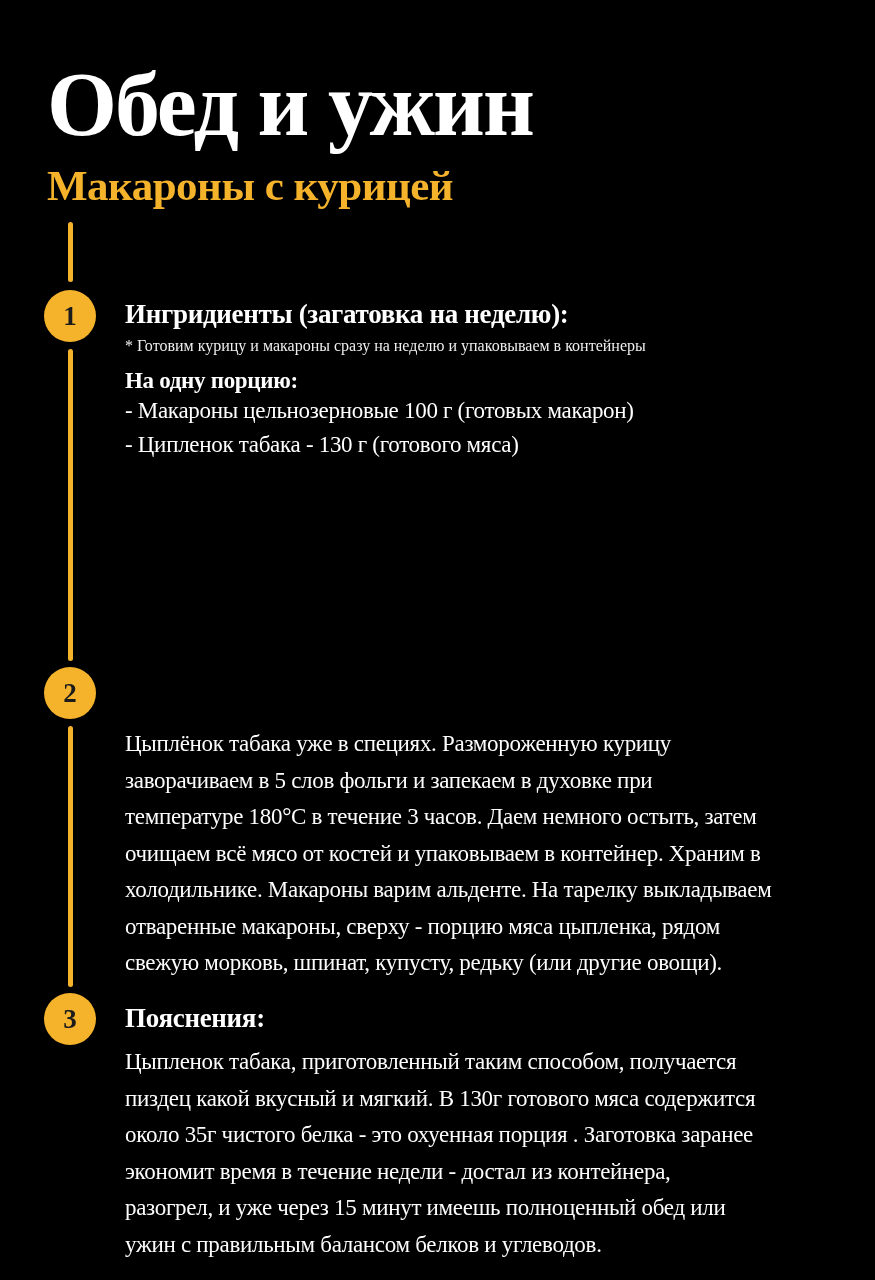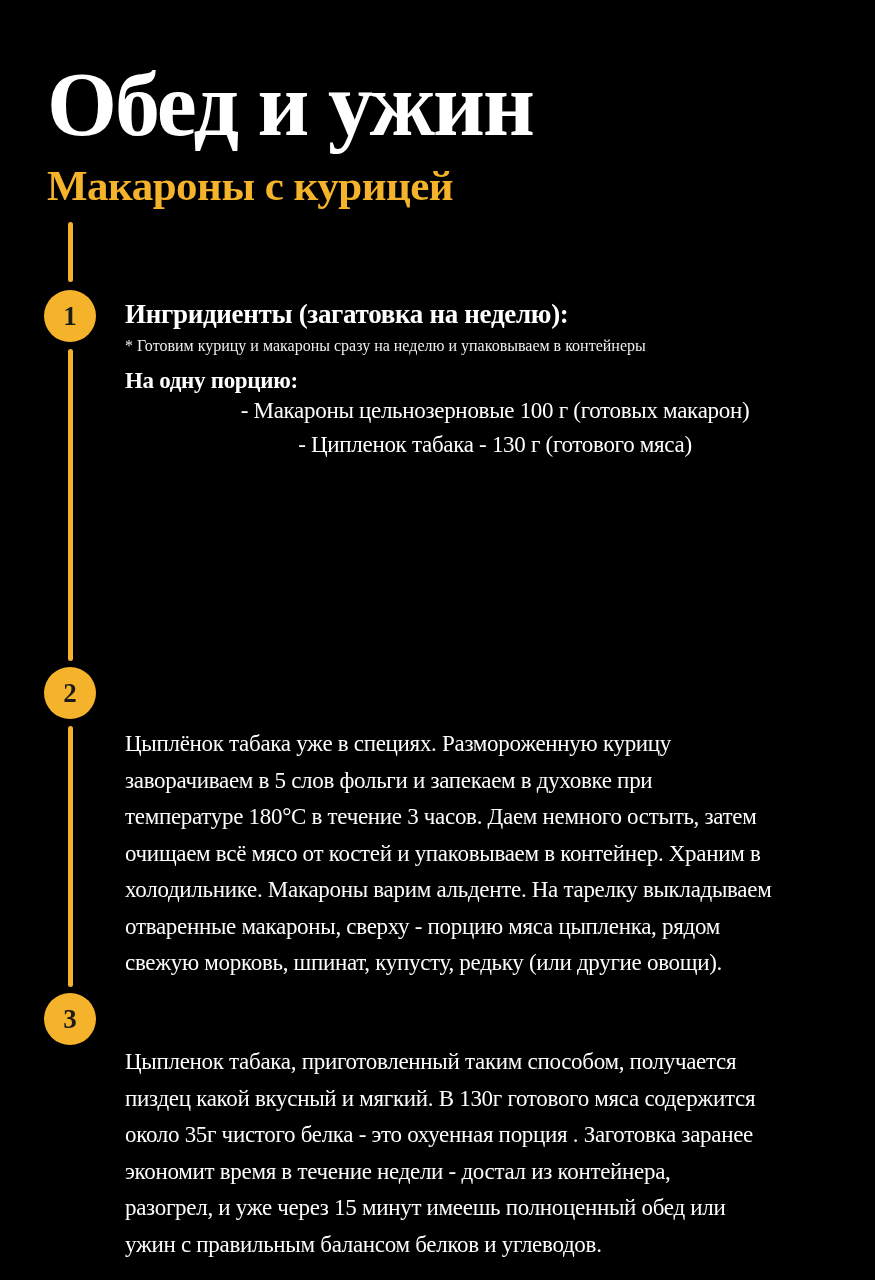--- a/index.html
+++ b/index.html
@@ -42,21 +42,21 @@
     line-height:32px;white-space:pre;
   }
   .h1{top:298px;} .h2{top:680px;} .h3{top:1002px;}
   .note{
     top:336px;font-size:16px;line-height:20px;
     color:#efefef;letter-spacing:0;white-space:pre;
   }
   .sub{font-size:23px;font-weight:700;line-height:30px;letter-spacing:-0.3px;white-space:pre;}
   .sub1{top:366px;} .sub2{top:538px;}
   .list{font-size:23px;line-height:34px;letter-spacing:-0.3px;}
-  .list1{top:394px;text-align:center;} .list2{top:566px;}
+  .list1{top:394px;} .list2{top:566px;}
   .list-item{white-space:pre;}
   .para{
     font-size:23px;line-height:36.5px;letter-spacing:-0.3px;
     white-space:pre;color:#fdfdfd;
   }
   .p2{top:726px;} .p3{top:1044px;}
 </style>
 </head>
 <body>
 
@@ -84,20 +84,21 @@
 
 
   <div class="content para p2">Цыплёнок табака уже в специях. Размороженную курицу
 заворачиваем в 5 слов фольги и запекаем в духовке при
 температуре 180°С в течение 3 часов. Даем немного остыть, затем
 очищаем всё мясо от костей и упаковываем в контейнер. Храним в
 холодильнике. Макароны варим альденте. На тарелку выкладываем
 отваренные макароны, сверху - порцию мяса цыпленка, рядом
 свежую морковь, шпинат, купусту, редьку (или другие овощи).</div>
 
+  <h3 class="content sec-heading h3">Пояснения:</h3>
   <div class="content para p3">Цыпленок табака, приготовленный таким способом, получается
 пиздец какой вкусный и мягкий. В 130г готового мяса содержится
 около 35г чистого белка - это охуенная порция . Заготовка заранее
 экономит время в течение недели - достал из контейнера,
 разогрел, и уже через 15 минут имеешь полноценный обед или
 ужин с правильным балансом белков и углеводов.</div>
 
 </div>
 
 </body></html>

